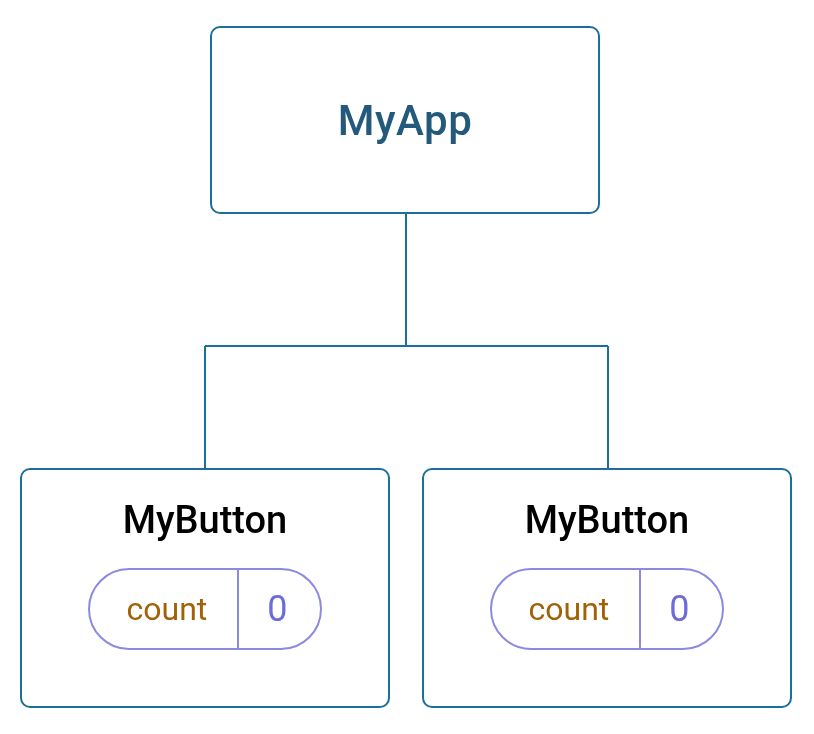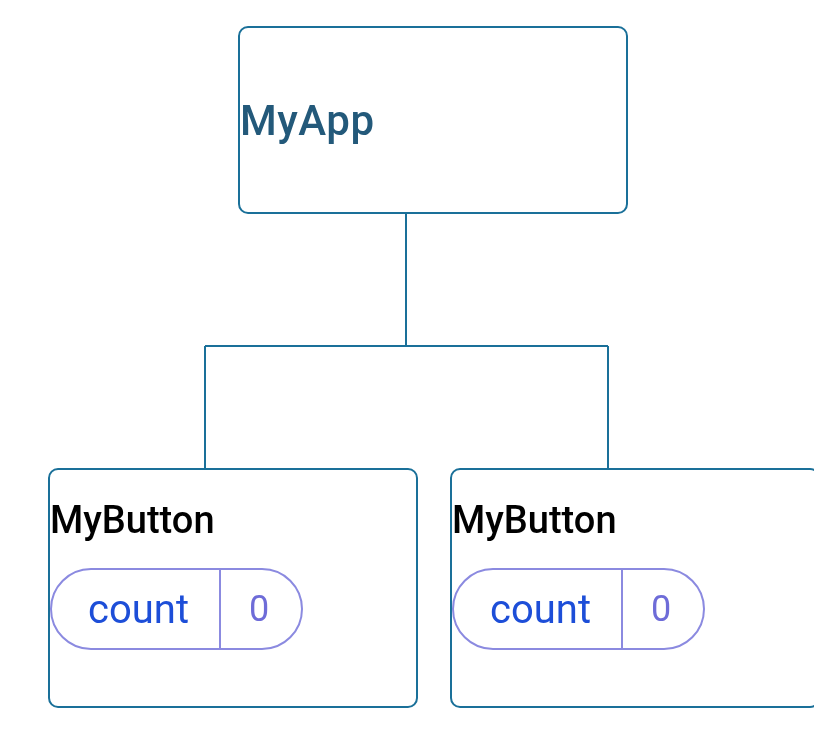--- a/index.html
+++ b/index.html
@@ -19,23 +19,22 @@
       width: 814px;
       height: 734px;
     }
     .node {
       position: absolute;
       background: #ffffff;
       border: 2px solid #1a7099;
       border-radius: 10px;
       display: flex;
       flex-direction: column;
-      align-items: flex-start;
+      align-items: center;
       justify-content: center;
-      margin-left: 28px;
     }
     .root-node {
       left: 210px;
       top: 26px;
       width: 390px;
       height: 188px;
     }
     .child-node {
       top: 468px;
       width: 370px;
@@ -67,22 +66,22 @@
       border: 2px solid #8b8ae0;
       border-radius: 999px;
       height: 82px;
       overflow: hidden;
       background: #ffffff;
     }
     .pill-label {
       display: flex;
       align-items: center;
       justify-content: center;
-      color: #1d4ed8;
-      font-size: 40px;
+      color: #a16207;
+      font-size: 32px;
       font-weight: 400;
       padding: 0 30px 0 36px;
     }
     .pill-divider {
       width: 2px;
       background: #8b8ae0;
     }
     .pill-value {
       display: flex;
       align-items: center;

